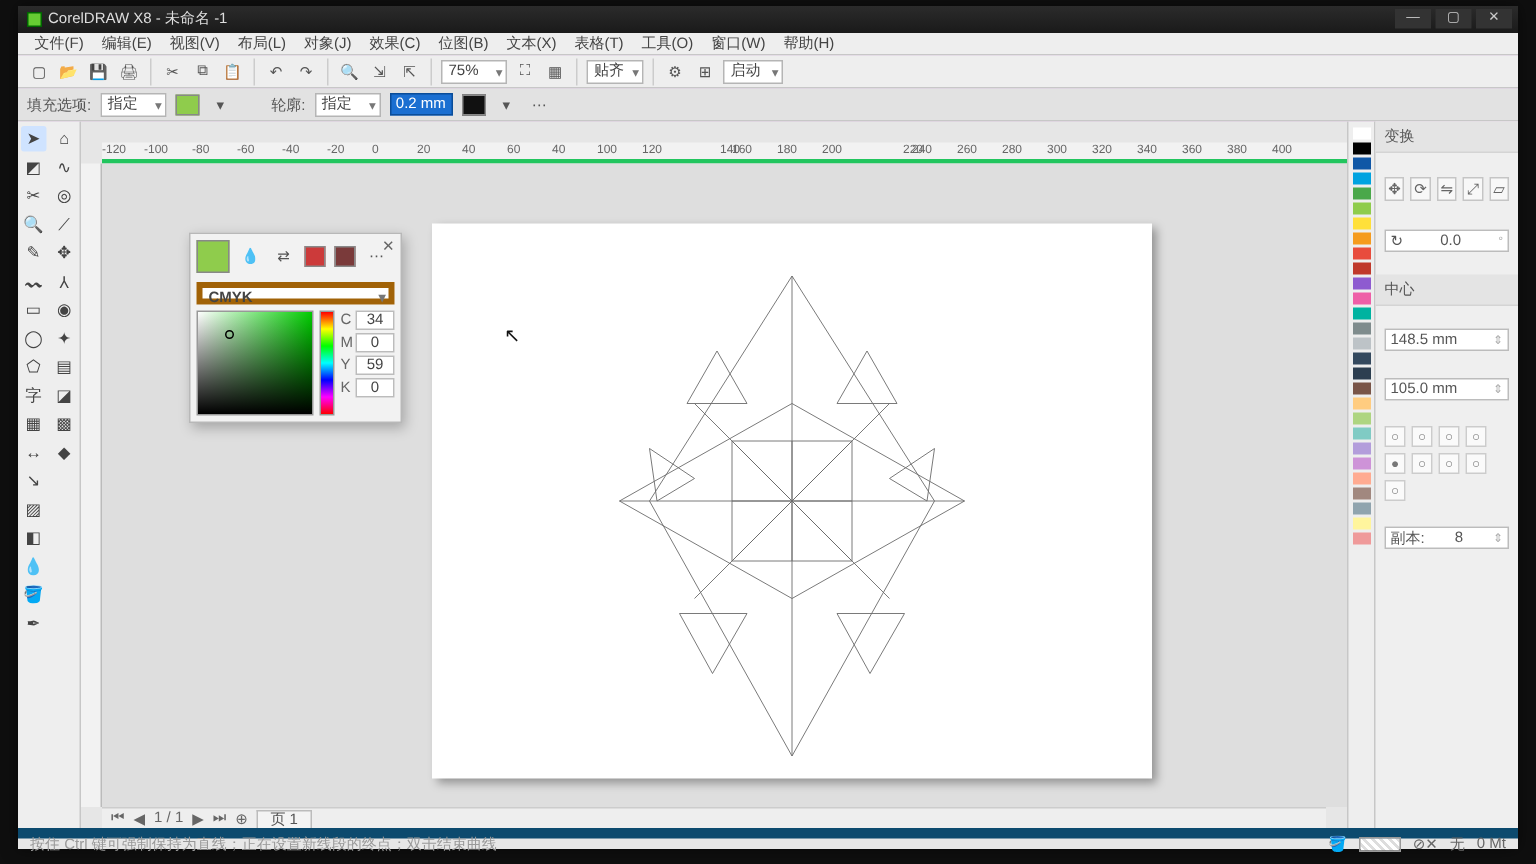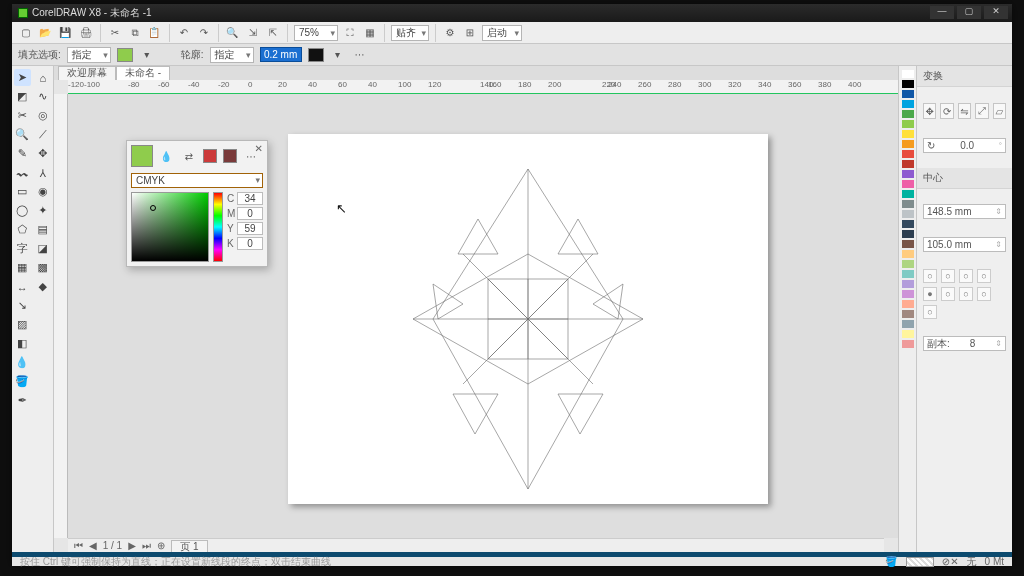--- a/index.html
+++ b/index.html
@@ -20,47 +20,47 @@
 .swatch{width:16px;height:14px;border:1px solid #888;}
 .input-blue{background:#1b6fd1;color:#fff;border:1px solid #0a4d99;height:15px;width:42px;text-align:center;line-height:13px;font-size:10px;}
 .main{flex:1; display:flex; position:relative; min-height:0;}
 .leftbox{width:42px;background:#eee;border-right:1px solid #c7c7c7;display:flex;}
 .toolbox{width:21px;display:flex;flex-direction:column;gap:2px;padding:3px 0;align-items:center;}
 .toolbox .tool{width:17px;height:17px;display:flex;align-items:center;justify-content:center;color:#444;font-size:11px;border-radius:2px;}
 .toolbox .tool.active{background:#cfe3ff;}
 .workspace{flex:1;position:relative;background:#e6e6e6;overflow:hidden;}
 .tabs{height:14px;background:#ddd;display:flex;gap:0;padding-left:4px;}
 .tab{background:#f4f4f4;border:1px solid #bcbcbc;border-bottom:none;padding:0 8px;line-height:12px;color:#555;}
-.ruler-h{position:absolute;left:14px;top:14px;right:0;height:14px;background:#f2f2f2;border-bottom:1px solid #22c55e;}
+.ruler-h{position:absolute;left:14px;top:14px;right:0;height:14px;background:#f2f2f2;border-bottom:3px solid #22c55e;}
 .ruler-h .tick{position:absolute;top:0;font-size:8px;color:#666;}
 .ruler-v{position:absolute;left:0;top:28px;bottom:14px;width:14px;background:#f2f2f2;border-right:1px solid #bbb;}
 .canvas-area{position:absolute;left:14px;top:28px;right:0;bottom:14px;background:#dedede;}
 .page{position:absolute;background:#fff; left:220px; top:40px; width:480px; height:370px; box-shadow:3px 3px 6px rgba(0,0,0,.35);}
 .page svg{width:100%;height:100%;}
 .page svg path,.page svg polygon{fill:none;stroke:#6b6b6b;stroke-width:0.6;}
 .cursor-arrow{position:absolute;left:268px;top:107px;font-size:13px;color:#111;}
 .scrollb-h{position:absolute;left:14px;right:14px;bottom:0;height:14px;background:#eee;border-top:1px solid #ccc;display:flex;align-items:center;gap:6px;padding:0 6px;color:#666;}
 .palette{width:18px;background:#eee;border-left:1px solid #c7c7c7;display:flex;flex-direction:column;align-items:center;gap:2px;padding-top:4px;}
 .pal{width:12px;height:8px;}
 .rightpanel{width:96px;background:#efefef;border-left:1px solid #c7c7c7;display:flex;flex-direction:column;gap:12px;}
 .rightpanel h4{font-size:10px;font-weight:normal;padding:3px 6px;color:#555;border-bottom:1px solid #d4d4d4;background:#e4e4e4;}
 .dock-row{display:flex;gap:4px;padding:4px 6px;}
 .dock-icon{width:16px;height:16px;border:1px solid #c5c5c5;background:#f8f8f8;display:flex;align-items:center;justify-content:center;color:#666;font-size:10px;}
 .num-field{border:1px solid #bcbcbc;background:#fff;height:15px;margin:3px 6px;display:flex;align-items:center;justify-content:space-between;padding:0 3px;color:#555;}
 .num-field span:last-child{font-size:8px;color:#aaa;}
 .shape-row{display:flex;gap:4px;padding:2px 6px;flex-wrap:wrap;}
 .shape-btn{width:14px;height:14px;border:1px solid #ccc;background:#fafafa;display:flex;align-items:center;justify-content:center;font-size:9px;color:#777;}
-.statusbar{height:14px;background:#e7e7e7;border-top:5px solid #0c4a6e;display:flex;align-items:center;justify-content:flex-end;gap:8px;padding:0 8px;color:#666;font-size:9px;}
+.statusbar{height:14px;background:#e7e7e7;border-top:7px solid #0c4a6e;display:flex;align-items:center;justify-content:flex-end;gap:8px;padding:0 8px;color:#666;font-size:9px;}
 .statusbar .fill-patch{width:28px;height:10px;border:1px solid #999;background:repeating-linear-gradient(45deg,#fff,#fff 2px,#ddd 2px,#ddd 4px);}
 .color-flyout{position:absolute;left:114px;top:74px;width:142px;background:#f2f2f2;border:1px solid #b8b8b8;box-shadow:2px 3px 8px rgba(0,0,0,.25);padding:4px;}
 .color-flyout .row1{display:flex;align-items:center;gap:6px;}
 .color-flyout .big-sw{width:22px;height:22px;border:1px solid #888;}
 .eyedrop{width:16px;height:16px;display:flex;align-items:center;justify-content:center;color:#555;}
 .mini-sw{width:14px;height:14px;border:1px solid #888;}
-.model{margin-top:6px;border:1px solid #a16207;background:#fff;height:15px;line-height:13px;padding:0 27px 0 4px;position:relative;color:#444;}
+.model{margin-top:6px;border:4px solid #a16207;background:#fff;height:15px;line-height:13px;padding:0 27px 0 4px;position:relative;color:#444;font-weight:bold;}
 .model::after{content:"▾";position:absolute;right:2px;top:0;font-size:9px;color:#777;}
 .gradient-box{margin-top:4px;display:flex;height:70px;gap:4px;}
 .sv-plane{flex:1;border:1px solid #999;background:
   linear-gradient(to top, #000, rgba(0,0,0,0)),
   linear-gradient(to right, #fff, #0c0);
   position:relative;}
 .sv-plane .dot{position:absolute;left:24%;top:18%;width:6px;height:6px;border:1px solid #000;border-radius:50%;background:transparent;}
 .hue-strip{width:10px;border:1px solid #999;background:linear-gradient(to bottom,#f00,#ff0,#0f0,#0ff,#00f,#f0f,#f00);}
 .cmyk-col{width:36px;display:flex;flex-direction:column;gap:2px;}
 .cmyk-row{display:flex;gap:2px;align-items:center;}
@@ -76,20 +76,34 @@
   <div class="titlebar">
     <span class="logo-square"></span>
     <span>CorelDRAW X8 - 未命名 -1</span>
     <div class="win-btns">
       <span>—</span>
       <span>▢</span>
       <span>✕</span>
     </div>
   </div>
 
+  <div class="menubar">
+    <span>文件(F)</span>
+    <span>编辑(E)</span>
+    <span>视图(V)</span>
+    <span>布局(L)</span>
+    <span>对象(J)</span>
+    <span>效果(C)</span>
+    <span>位图(B)</span>
+    <span>文本(X)</span>
+    <span>表格(T)</span>
+    <span>工具(O)</span>
+    <span>窗口(W)</span>
+    <span>帮助(H)</span>
+  </div>
 
   <div class="toolbar">
     <span class="tb-icon">▢</span>
     <span class="tb-icon">📂</span>
     <span class="tb-icon">💾</span>
     <span class="tb-icon">🖨</span>
     <span class="sep"></span>
     <span class="tb-icon">✂</span>
     <span class="tb-icon">⧉</span>
     <span class="tb-icon">📋</span>
@@ -159,28 +173,24 @@
         <span class="tool">◉</span>
         <span class="tool">✦</span>
         <span class="tool">▤</span>
         <span class="tool">◪</span>
         <span class="tool">▩</span>
         <span class="tool">◆</span>
       </div>
     </div>
 
     <div class="workspace">
-      <div class="tabs">
-        <div class="tab">欢迎屏幕</div>
-        <div class="tab" style="background:#fff">未命名 -</div>
-      </div>
 
       <div class="ruler-h" id="rulerH">
           <span class="tick" style="left: 0px;">-120</span>
-          <span class="tick" style="left: 16px;">-100</span>
+          <span class="tick" style="left: 28px;">-100</span>
           <span class="tick" style="left: 60px;">-80</span>
           <span class="tick" style="left: 90px;">-60</span>
           <span class="tick" style="left: 120px;">-40</span>
           <span class="tick" style="left: 150px;">-20</span>
           <span class="tick" style="left: 180px;">0</span>
           <span class="tick" style="left: 210px;">20</span>
           <span class="tick" style="left: 240px;">40</span>
           <span class="tick" style="left: 270px;">60</span>
           <span class="tick" style="left: 300px;">40</span>
           <span class="tick" style="left: 330px;">100</span>

